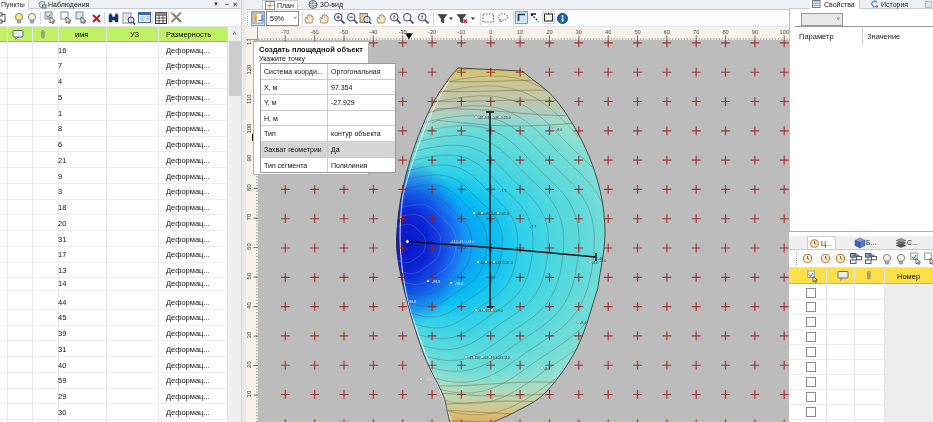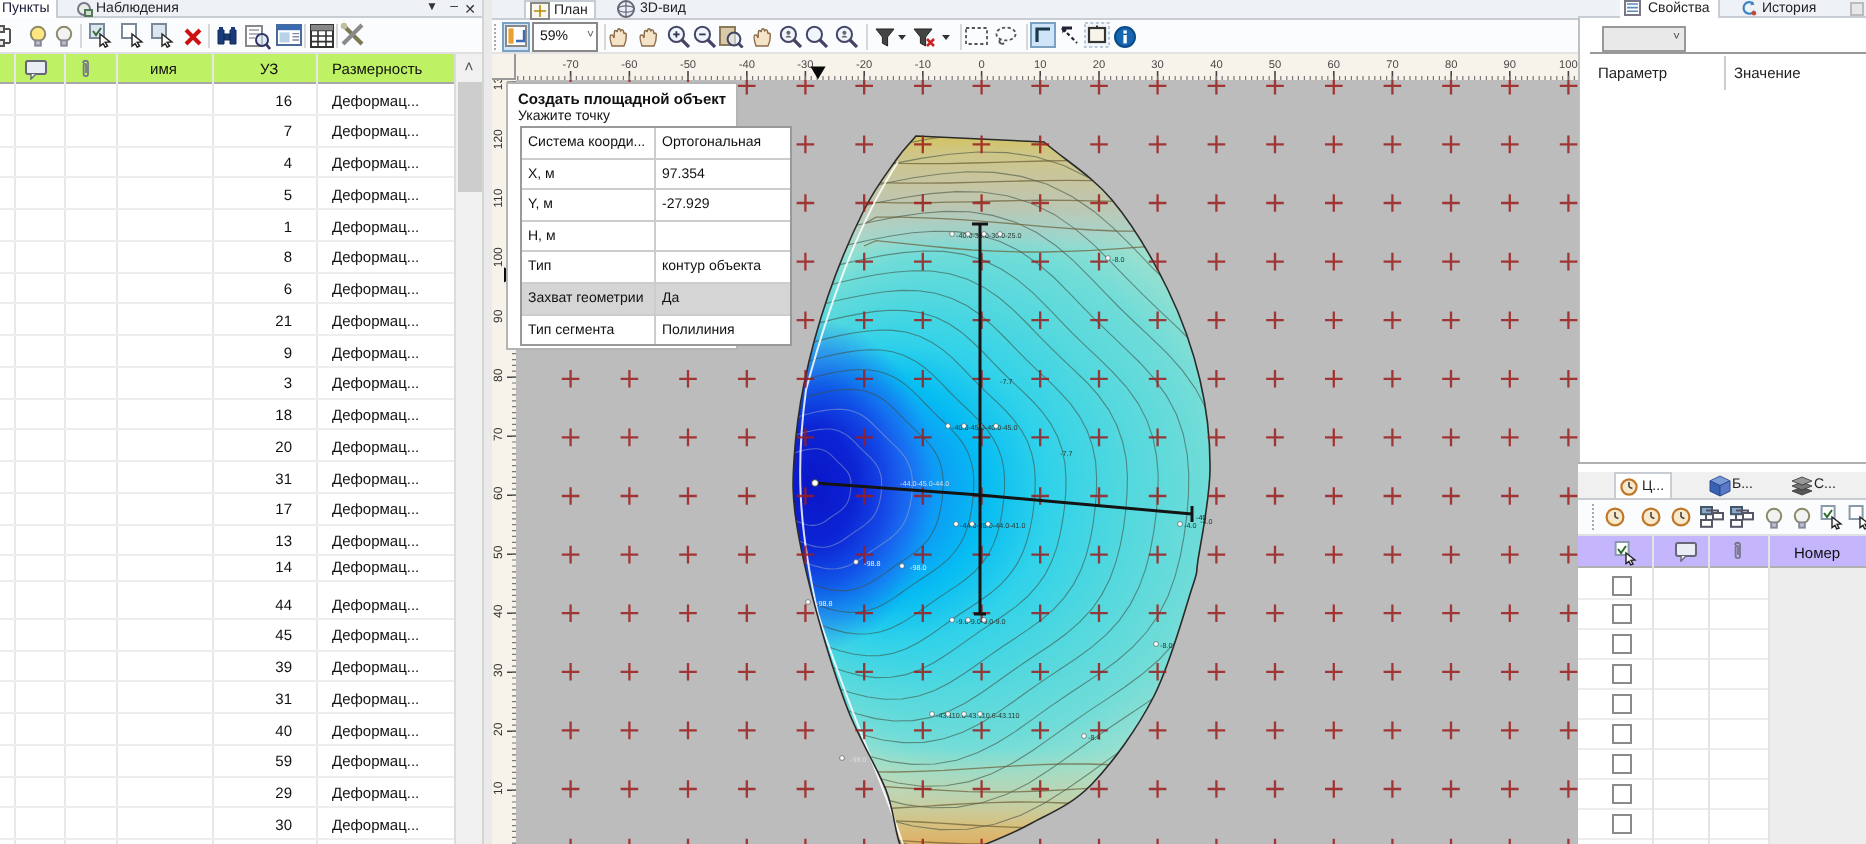--- a/index.html
+++ b/index.html
@@ -3,21 +3,21 @@
 * { margin:0; padding:0; box-sizing:border-box; }
 html,body { width:933px; height:422px; overflow:hidden; font-family:"Liberation Sans",sans-serif; background:#f0f0f0; }
 .abs { position:absolute; }
 #leftpanel { left:0; top:0; width:241px; height:422px; background:#fff; }
 #ltabs { left:0; top:0; width:241px; height:9px; background:#eef1f6; border-bottom:1px solid #c8cdd4; font-size:7px; }
 .ltab { position:absolute; top:0; height:9px; line-height:9px; padding:0 4px; color:#222; }
 #ltoolbar { left:0; top:9px; width:241px; height:18px; background:#fbfcfd; border-bottom:1px solid #e0e0e0; }
 #lheader { left:0; top:27px; width:227px; height:15px; background:#bef264; border-bottom:1px solid #a8a8a8; font-size:7.5px; color:#111; }
 .vline { position:absolute; top:27px; bottom:0; width:1px; background:#e8e8e8; }
 .lrow { position:absolute; left:0; width:227px; height:15.75px; border-bottom:1px solid #ededed; font-size:7.5px; color:#111; }
-.lnum { position:absolute; left:58px; width:48px; text-align:right; top:3.5px;margin-left:40px; }
+.lnum { position:absolute; left:58px; width:48px; text-align:left; top:3.5px; }
 .ldef { position:absolute; left:166px; top:3.5px; }
 #lscroll { left:227px; top:27px; width:14px; height:395px; background:#f0f0f0; border-left:1px solid #dcdcdc; }
 #lsthumb { position:absolute; left:1px; top:14px; width:12px; height:55px; background:#cdcdcd; }
 #lsup { position:absolute; left:0; top:0; width:13px; height:13px; font-size:8px; color:#555; text-align:center; line-height:13px; }
 #lsplit { left:241px; top:0; width:5px; height:422px; background:#eaeaea; border-left:1px solid #d4d4d4; }
 #mappanel { left:246px; top:0; width:543px; height:422px; background:#fff; }
 #mtabs { left:246px; top:0; width:543px; height:10px; background:#eef1f6; border-bottom:1px solid #c8cdd4; font-size:7px; }
 .mtab { position:absolute; top:0; height:9px; line-height:9px; padding:0 3px 0 14px; color:#222; }
 #mtoolbar { left:246px; top:10px; width:543px; height:17px; background:#fbfcfd; border-bottom:1px solid #e3e3e3; }
 #hruler { left:258px; top:27px; width:531px; height:13px; }
@@ -34,21 +34,21 @@
 .dcol { position:absolute; left:66px; top:0; bottom:0; width:1px; background:#ccc; }
 #rightpanel { left:789px; top:0; width:144px; height:422px; background:#fff; border-left:1px solid #c0c0c0; }
 #rtabs { left:789px; top:0; width:144px; height:9px; background:#eef1f6; border-bottom:1px solid #c8cdd4; font-size:7px; }
 #rcombo { left:801px; top:13px; width:42px; height:13px; background:#e9e9e9; border:1px solid #999; }
 #rline { left:795px; top:26px; width:138px; height:1px; background:#999; }
 #rhdr { left:789px; top:27px; width:129px; height:15px; font-size:7.5px; color:#222; }
 #brpanel { left:789px; top:231px; width:144px; height:191px; background:#fff; border-top:1px solid #b0b0b0; }
 #brtabs { left:789px; top:236px; width:144px; height:14px; background:#f0f0f0; border-bottom:1px solid #c8cdd4; font-size:7px; }
 .brtab { position:absolute; top:0; height:13px; line-height:13px; padding:0 3px 0 13px; color:#222; }
 #brtoolbar { left:789px; top:250px; width:144px; height:18px; background:#fbfcfd; border-bottom:1px solid #e0e0e0; }
-#brheader { left:789px; top:268px; width:144px; height:16px; border-bottom:1px solid #b0b0b0; font-size:7.5px; color:#111; background:#c4b5fd; }
+#brheader { left:789px; top:268px; width:144px; height:16px; border-bottom:1px solid #b0b0b0; font-size:7.5px; color:#111; background:#fde047; }
 .brow { position:absolute; left:789px; width:144px; height:14.9px; border-bottom:1px solid #ececec; }
 .bchk { position:absolute; left:17px; top:2px; width:10px; height:10px; border:1px solid #8a8a8a; background:#fff; }
 .bvline { position:absolute; top:268px; height:154px; width:1px; background:#e4e4e4; }
 </style></head>
 <body>
 <div class="abs" id="leftpanel"></div>
 <div class="abs" id="ltabs">
     <span style="position:absolute;left:0;top:1px;width:2px;height:7px;background:#4a7a8a;"></span>
   <span class="ltab" style="left:0;background:#fff;border-right:1px solid #c8cdd4;height:9px;padding:0 3px 0 1px;color:#1a1a3a;">Пункты</span>
   <span class="ltab" style="left:36px;padding-left:12px;">Наблюдения</span>

